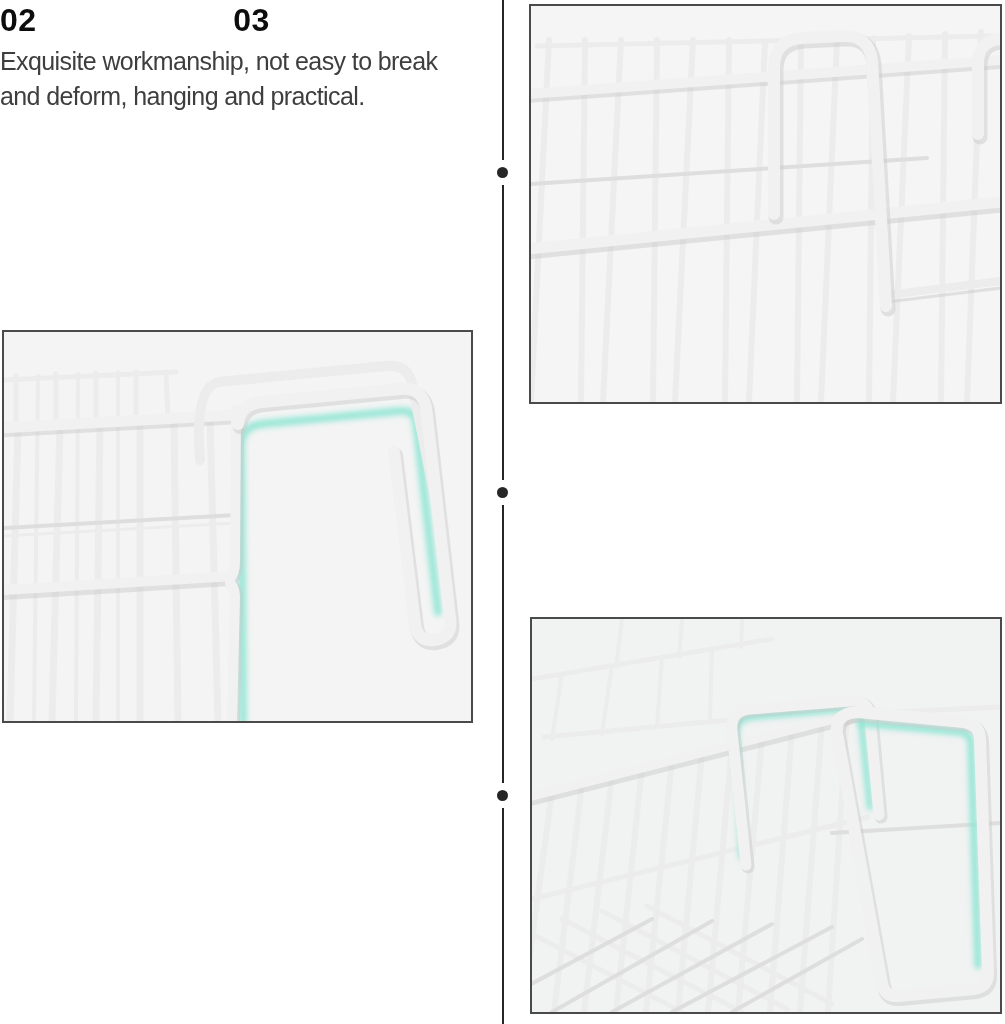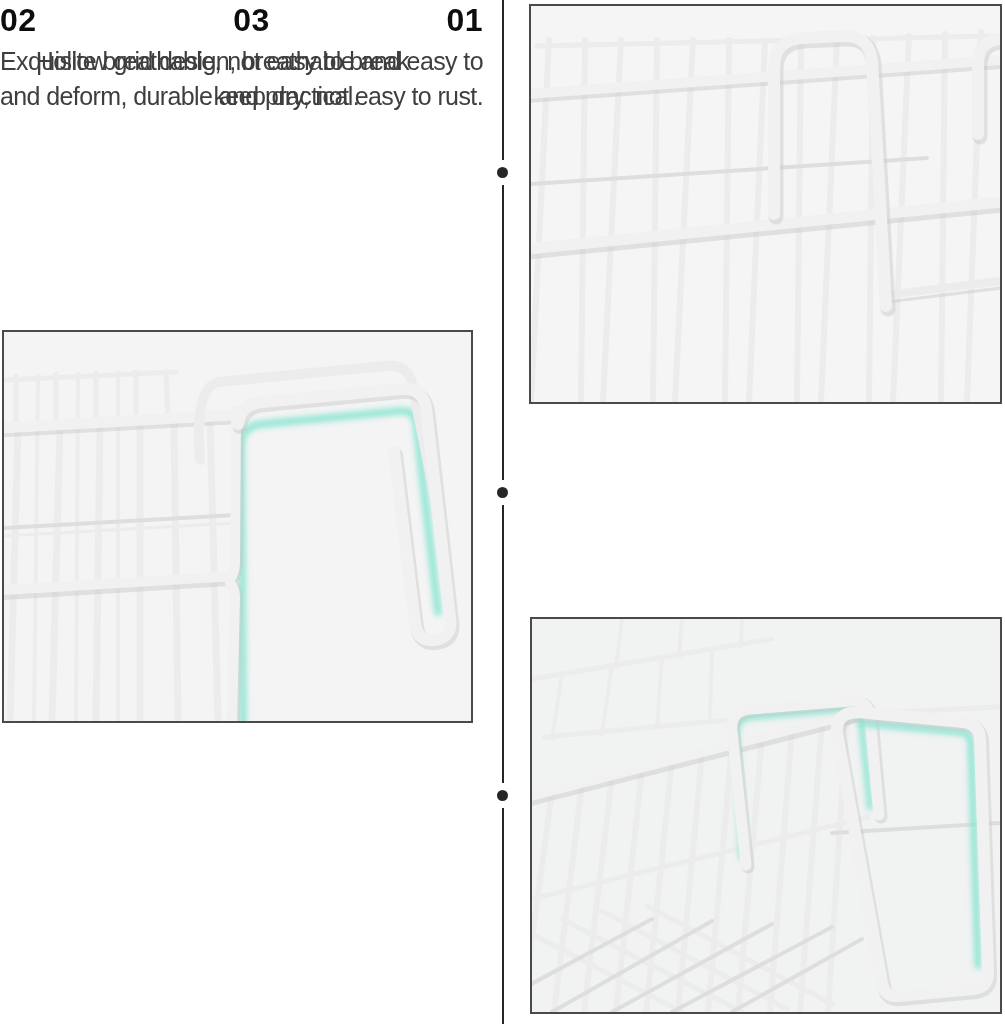--- a/index.html
+++ b/index.html
@@ -47,33 +47,26 @@
 <div class="stage">
 
   <div class="vline"></div>
   <div class="vgap" style="top:160px"></div>
   <div class="vgap" style="top:480px"></div>
   <div class="vgap" style="top:783px"></div>
   <div class="vdot" style="top:167px"></div>
   <div class="vdot" style="top:487px"></div>
   <div class="vdot" style="top:790px"></div>
 
-  <div class="feature f1">
-    <div class="num">01</div>
-    <div class="body">
-      <div class="tline">Hollow grid design, breathable and easy to</div>
-      <div class="tline">keep dry, not easy to rust.</div>
-    </div>
-  </div>
 
   <div class="feature f2">
     <div class="num">02</div>
     <div class="body">
-      <div class="tline">Exquisite breathable, not easy to break</div>
-      <div class="tline">and deform, durable and practical.</div>
+      <div class="tline">Exquisite workmanship, not easy to break</div>
+      <div class="tline">and deform, hanging and practical.</div>
     </div>
   </div>
 
   <div class="feature f3">
     <div class="num">03</div>
     <div class="body">
     </div>
   </div>
 
   <figure class="photo p1">

